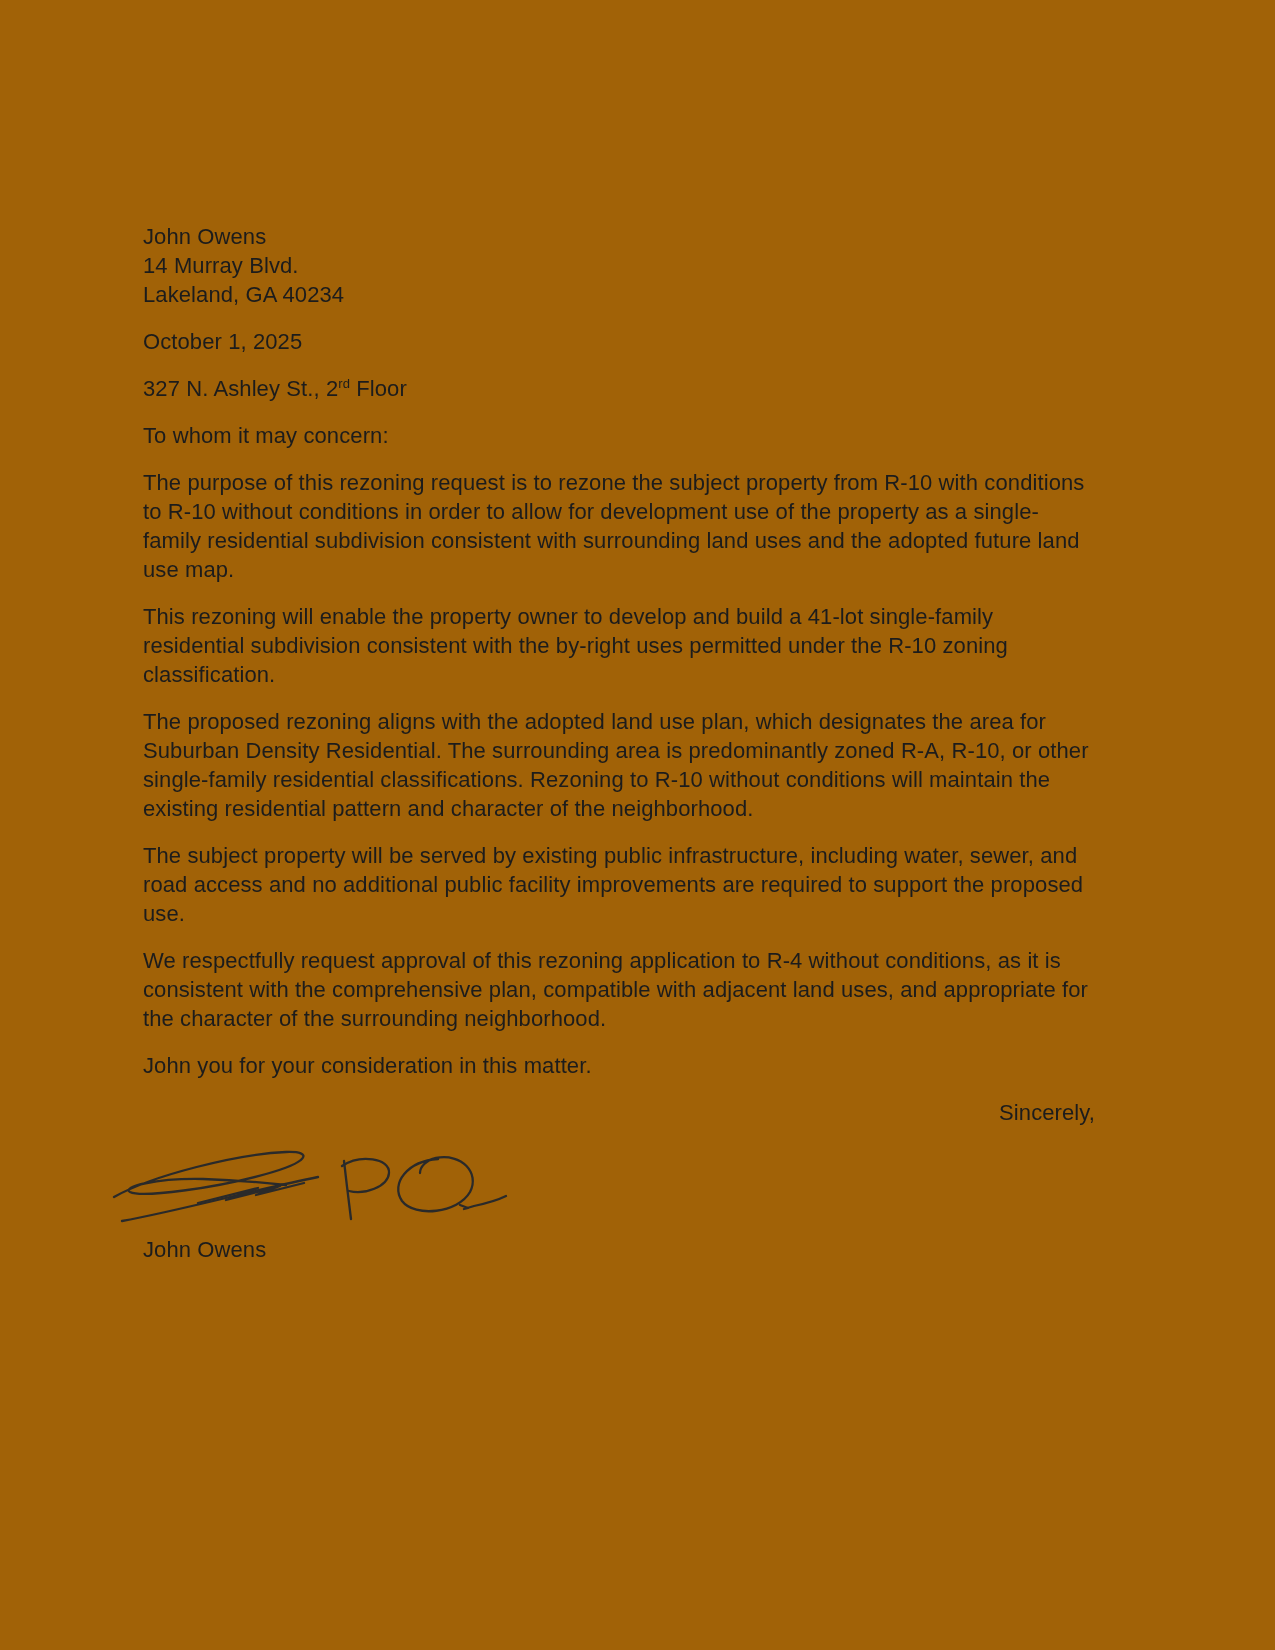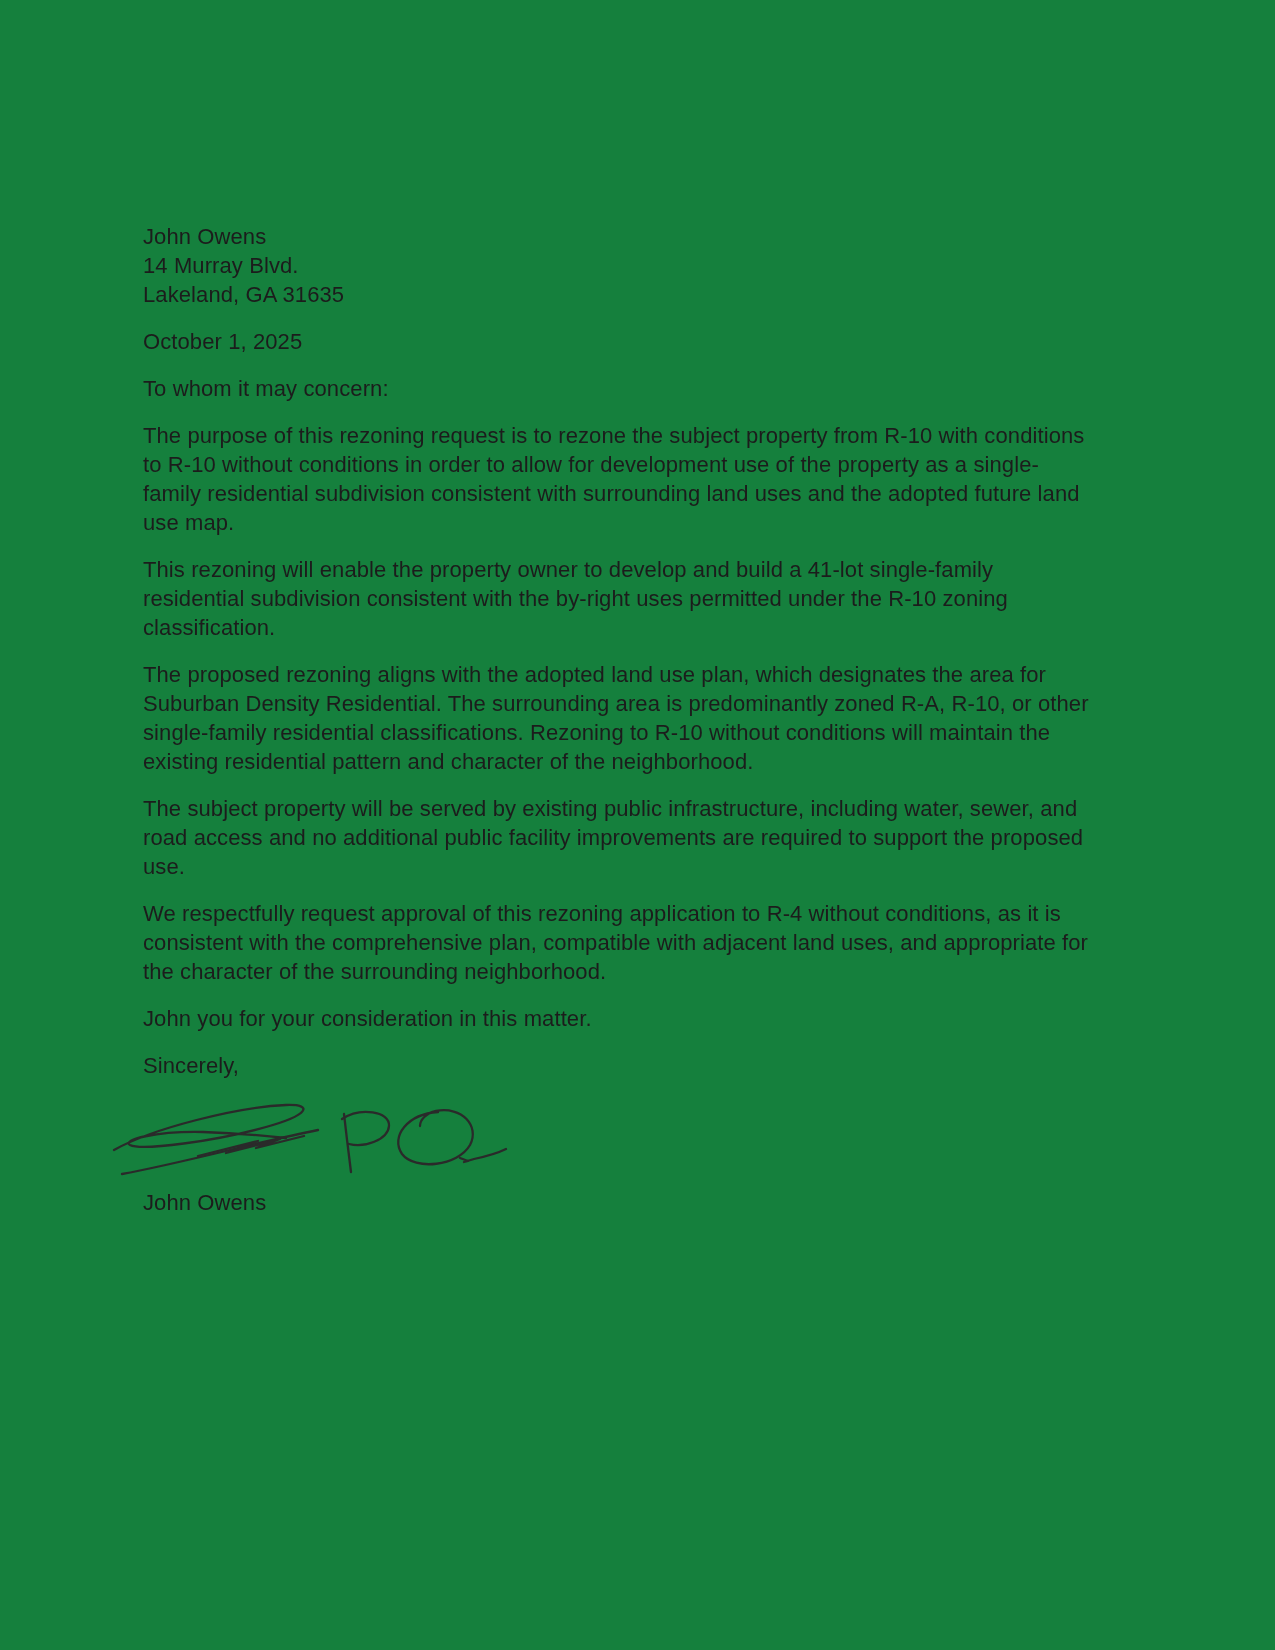--- a/index.html
+++ b/index.html
@@ -10,60 +10,61 @@
     width: 1275px;
     height: 1650px;
     position: relative;
     font-family: "Liberation Sans", "DejaVu Sans", sans-serif;
     color: #1c1c1c;
   }
   .page {
     position: absolute;
     inset: 0;
     padding: 222px 180px 0 143px;
-    background: #15803d;
+    background: #a16207;
   }
   .line, p {
     font-size: 22px;
     line-height: 29px;
     letter-spacing: 0.1px;
   }
   .block { margin-bottom: 18px; }
   p.para { margin-bottom: 18px; }
   sup {
     font-size: 13px;
     line-height: 0;
     vertical-align: super;
   }
   .thanks { margin-bottom: 51px; }
-  .valediction { margin-bottom: 2px; }
+  .valediction { margin-bottom: 2px; text-align: right; }
   .signature-wrap {
     margin-left: -35px;
     height: 82px;
     width: 400px;
   }
   .signature-wrap svg { display: block; }
   .typed-name { margin-top: 8px; }
 </style>
 </head>
 <body>
 
 <div class="page">
 
   <div class="block">
     <div class="line">John Owens</div>
     <div class="line">14 Murray Blvd.</div>
-    <div class="line">Lakeland, GA 31635</div>
+    <div class="line">Lakeland, GA 40234</div>
   </div>
 
   <div class="block">
     <div class="line">October 1, 2025</div>
   </div>
 
   <div class="block">
+    <div class="line"><span>327 N. Ashley St., 2</span><sup>rd</sup><span> Floor</span></div>
   </div>
 
   <p class="para">To whom it may concern:</p>
 
   <p class="para">The purpose of this rezoning request is to rezone the subject property from R-10 with conditions to R-10 without conditions in order to allow for development use of the property as a single-family residential subdivision consistent with surrounding land uses and the adopted future land use map.</p>
   <p class="para">This rezoning will enable the property owner to develop and build a 41-lot single-family residential subdivision consistent with the by-right uses permitted under the R-10 zoning classification.</p>
   <p class="para">The proposed rezoning aligns with the adopted land use plan, which designates the area for Suburban Density Residential. The surrounding area is predominantly zoned R-A, R-10, or other single-family residential classifications. Rezoning to R-10 without conditions will maintain the existing residential pattern and character of the neighborhood.</p>
   <p class="para">The subject property will be served by existing public infrastructure, including water, sewer, and road access and no additional public facility improvements are required to support the proposed use.</p>
   <p class="para">We respectfully request approval of this rezoning application to R-4 without conditions, as it is consistent with the comprehensive plan, compatible with adjacent land uses, and appropriate for the character of the surrounding neighborhood.</p>
 

